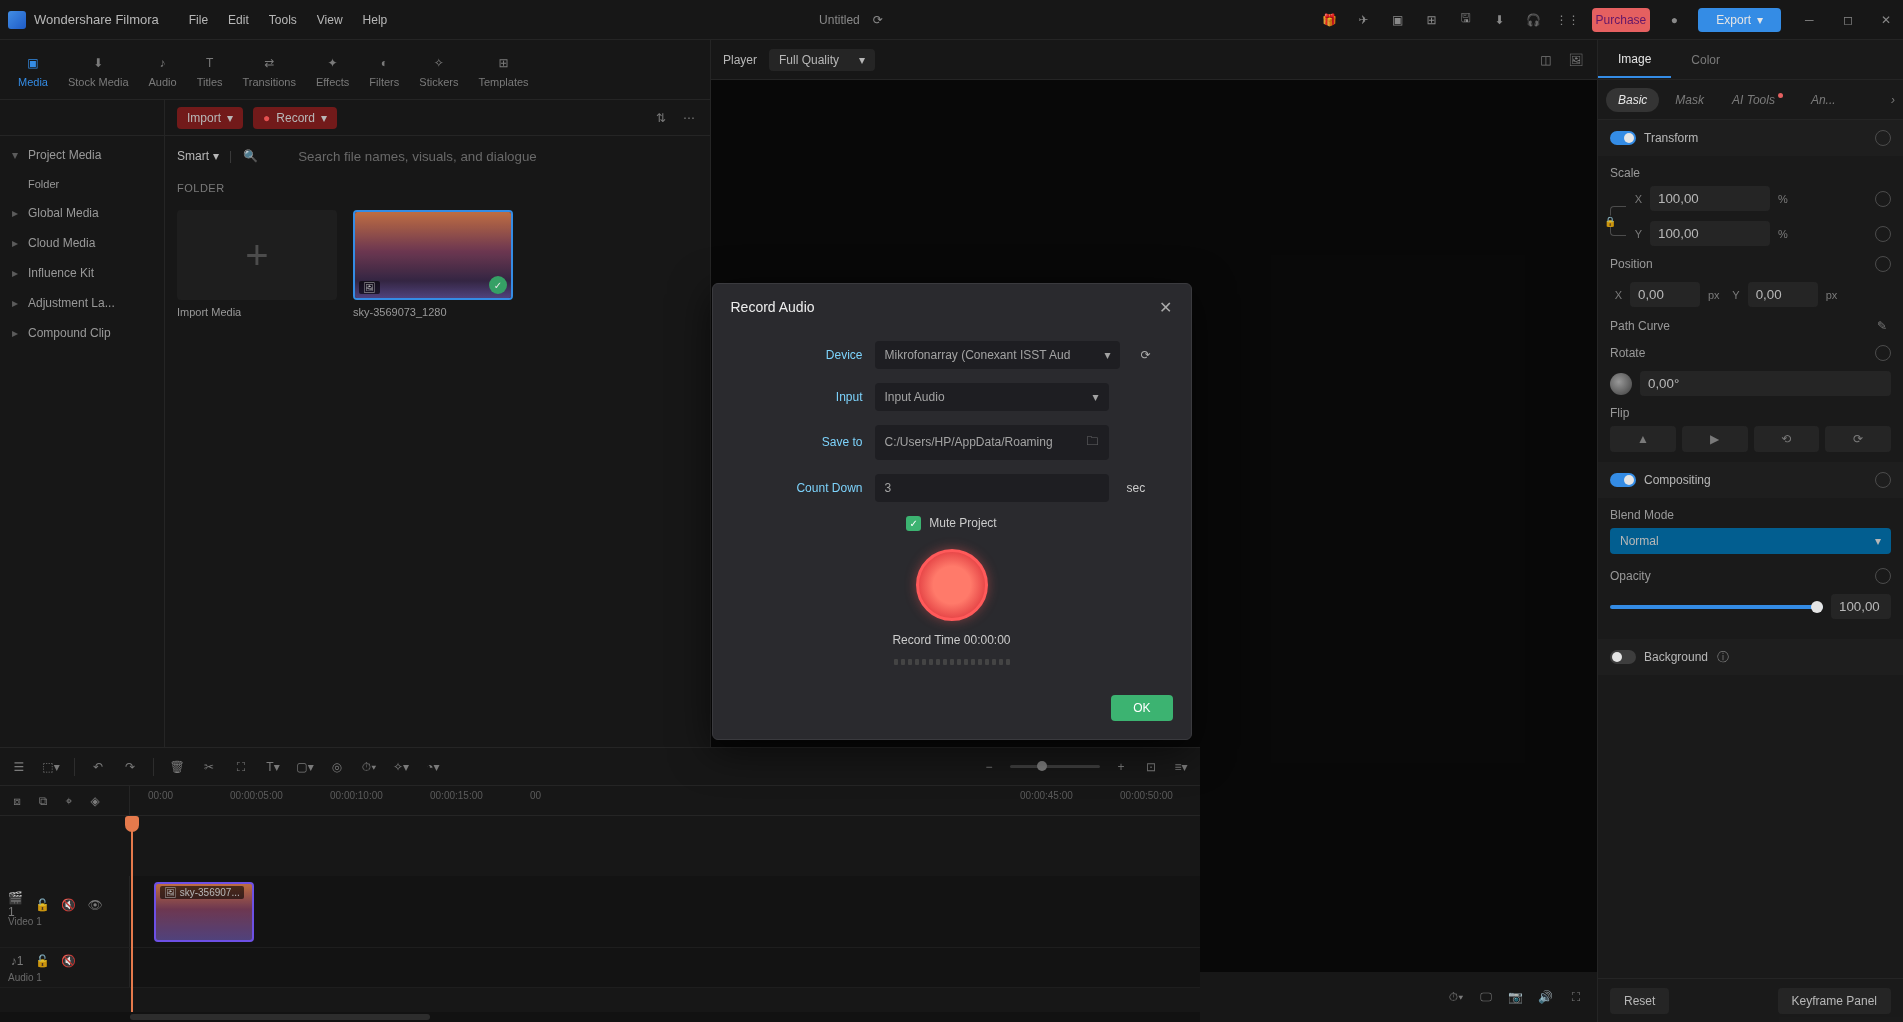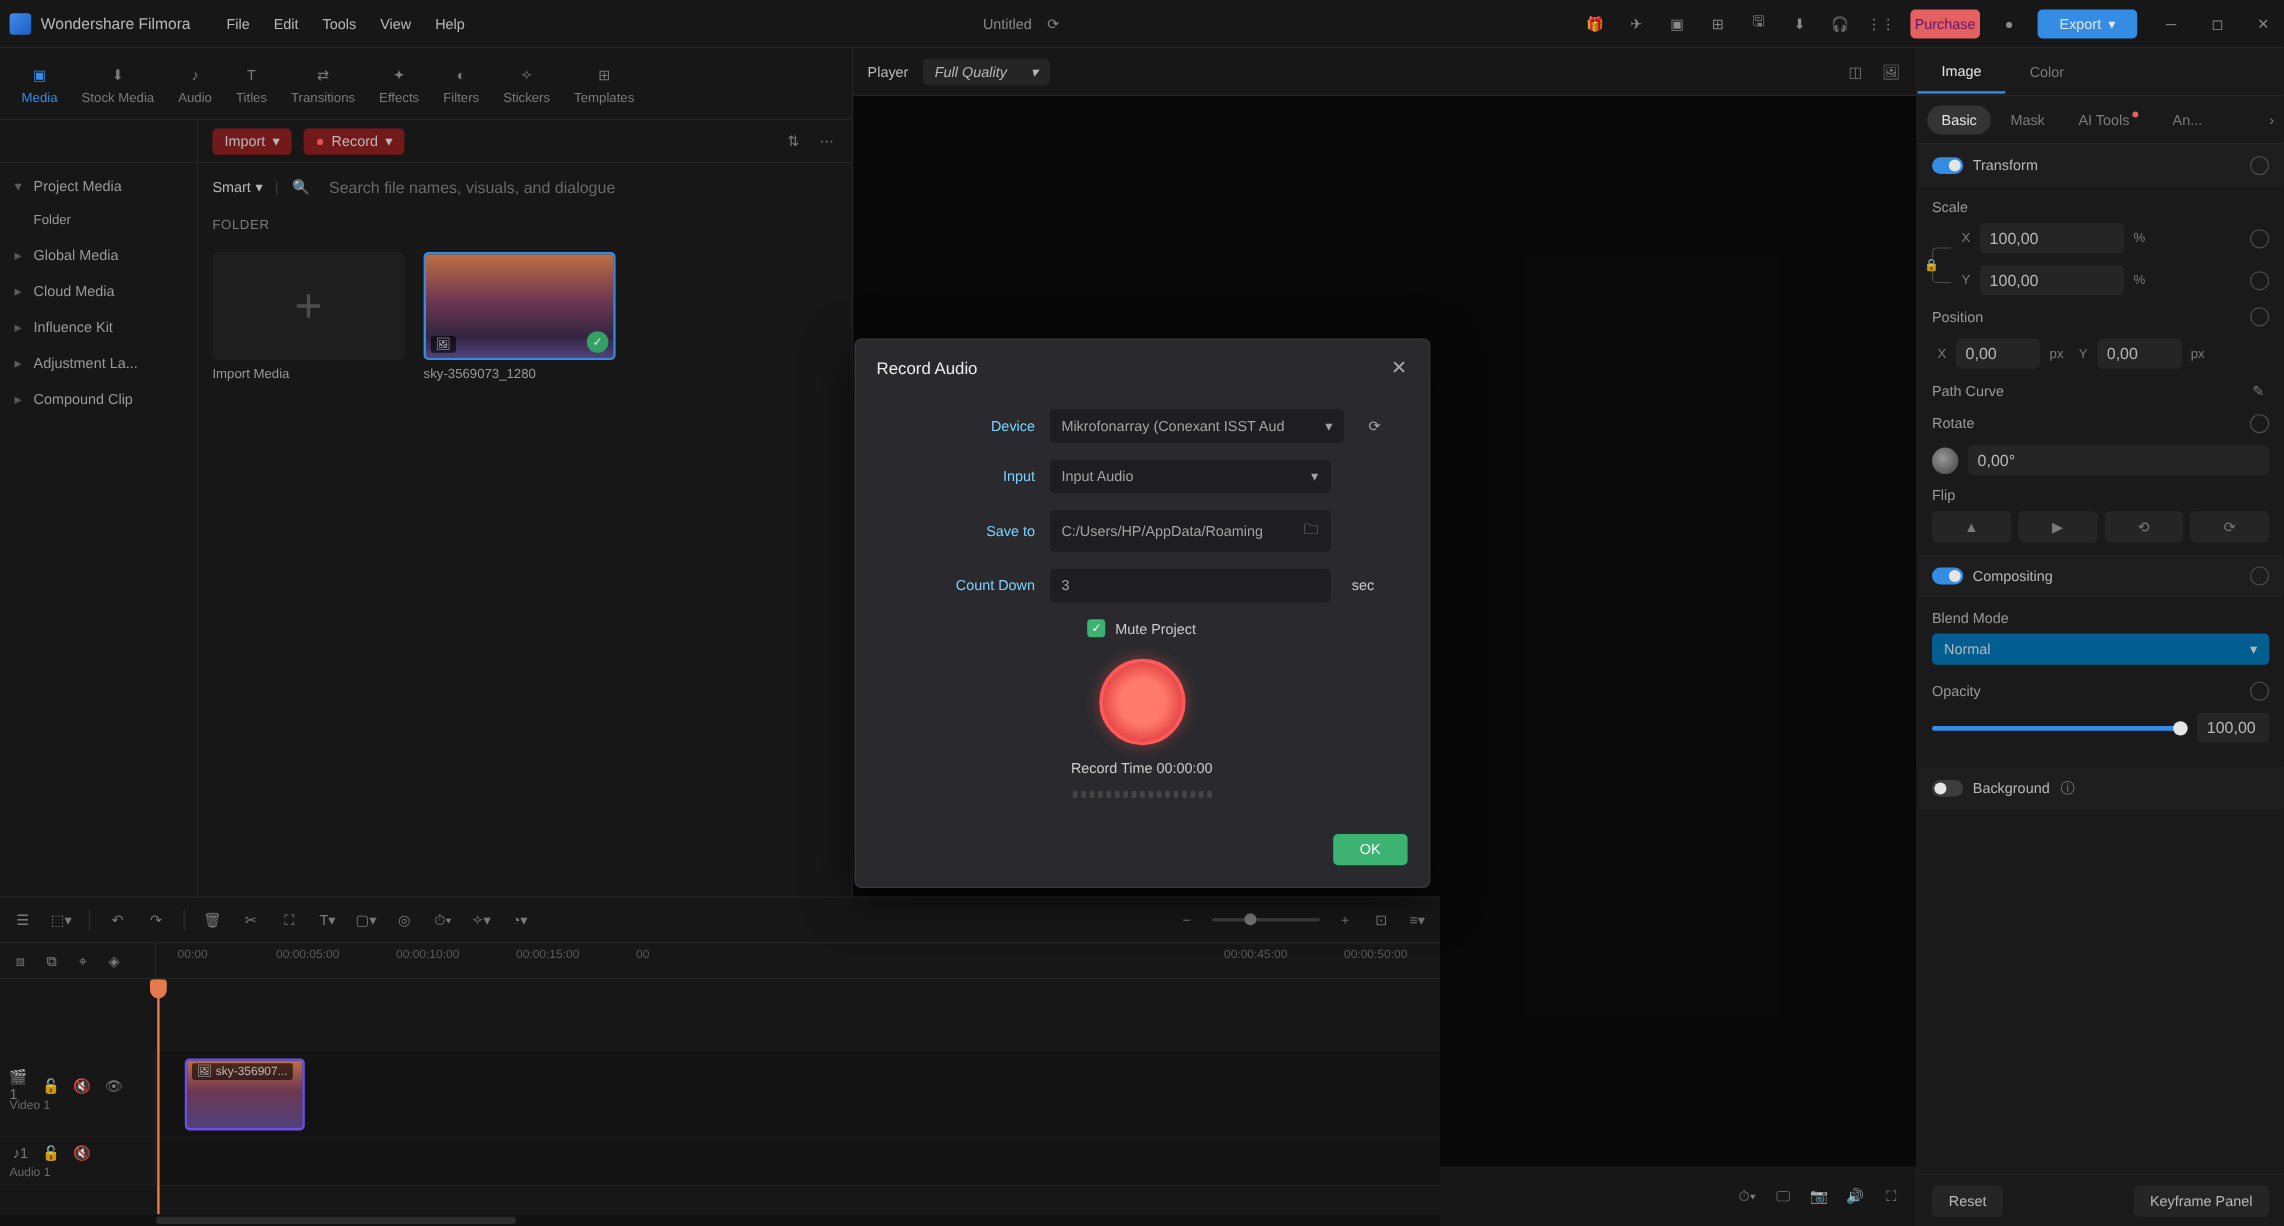--- a/index.html
+++ b/index.html
@@ -39,47 +39,47 @@
     .tree-item.sub { padding-left: 28px; font-size: 11px; }
     .tree-chevron { width: 10px; color: #666; }
     .media-sidebar-footer { height: 36px; border-top: 1px solid #2a2a2a; display: flex; align-items: center; padding: 0 8px; gap: 8px; }
     .sidebar-collapse { margin-left: auto; }
     
     .media-content { flex: 1; display: flex; flex-direction: column; }
     .media-toolbar { height: 36px; display: flex; align-items: center; padding: 0 12px; gap: 10px; border-bottom: 1px solid #2a2a2a; }
     .import-btn, .record-btn { background: #7f1d1d; padding: 4px 10px; border-radius: 4px; display: flex; align-items: center; gap: 6px; }
     .media-search-row { height: 40px; display: flex; align-items: center; padding: 0 12px; gap: 10px; }
     .smart-label { color: #ccc; display: flex; align-items: center; gap: 4px; }
-    .search-box { flex: 1; background: transparent; border: none; color: #fdba74; padding: 4px; outline: none; }
+    .search-box { flex: 1; background: transparent; border: none; color: #fdba74; padding: 4px; outline: none; margin-left: 24px; }
     .folder-label { padding: 6px 12px; color: #888; font-size: 11px; letter-spacing: 0.5px; }
     .media-grid { flex: 1; padding: 10px 12px; display: flex; gap: 16px; align-items: flex-start; }
     .media-card { width: 160px; }
     .thumb { width: 160px; height: 90px; background: #222; border-radius: 4px; display: flex; align-items: center; justify-content: center; position: relative; }
     .thumb.import-placeholder { border: none; }
     .plus-big { font-size: 40px; color: #555; }
     .thumb.selected { border: 2px solid #3a9cff; }
     .thumb-img { width: 100%; height: 100%; border-radius: 2px; background: linear-gradient(180deg, #d47a4a 0%, #7a3e5a 45%, #3a2a4a 80%, #5a4a8a 100%); position: relative; }
     .thumb-badge { position: absolute; bottom: 4px; left: 4px; background: rgba(0,0,0,0.6); padding: 1px 4px; border-radius: 2px; font-size: 10px; }
     .thumb-check { position: absolute; bottom: 4px; right: 4px; width: 18px; height: 18px; background: #3cb371; border-radius: 50%; display: flex; align-items: center; justify-content: center; color: #fff; font-size: 10px; }
     .media-name { margin-top: 6px; color: #aaa; font-size: 11px; }
     
     
     .player-header { height: 40px; display: flex; align-items: center; padding: 0 12px; gap: 12px; border-bottom: 1px solid #2a2a2a; }
-    .quality-select { background: #2a2a2a; padding: 4px 10px; border-radius: 4px; display: flex; align-items: center; gap: 20px; color: #ccc; font-style: italic; }
+    .quality-select { background: #2a2a2a; padding: 4px 10px; border-radius: 4px; display: flex; align-items: center; gap: 20px; color: #ccc; }
     .player-header-right { margin-left: auto; display: flex; gap: 12px; }
     .player-view { flex: 1; background: #0a0a0a; position: relative; min-height: 340px; }
     .player-controls { height: 50px; display: flex; align-items: center; justify-content: center; gap: 14px; padding: 0 12px; }
     .time-display { color: #aaa; font-size: 12px; margin-left: 8px; }
     .player-right-controls { margin-left: auto; display: flex; gap: 12px; align-items: center; }
     
     
     .right-tabs { height: 40px; display: flex; align-items: center; border-bottom: 1px solid #2a2a2a; }
     .right-tab { padding: 10px 20px; color: #888; cursor: pointer; }
     .right-tab.active { color: #fff; border-bottom: 2px solid #3a9cff; }
-    .sub-tabs { height: 40px; display: flex; align-items: center; padding: 0 8px; gap: 4px; border-bottom: 1px solid #2a2a2a; }
+    .sub-tabs { height: 40px; display: flex; align-items: center; padding: 0 8px; gap: 4px; border-bottom: 1px solid #2a2a2a; font-style: italic; }
     .sub-tab { padding: 5px 12px; color: #888; border-radius: 12px; cursor: pointer; font-size: 12px; }
     .sub-tab.active { background: #3a3a3a; color: #fff; }
     .sub-tab.ai::after { content: ''; display: inline-block; width: 5px; height: 5px; background: #ff6b6b; border-radius: 50%; margin-left: 3px; vertical-align: top; }
     .sub-nav { margin-left: auto; color: #888; }
     .prop-scroll { flex: 1; overflow: hidden; }
     .prop-section-header { height: 36px; display: flex; align-items: center; padding: 0 12px; background: #222; }
     .toggle { width: 26px; height: 14px; background: #3a9cff; border-radius: 7px; position: relative; margin-right: 8px; }
     .toggle::after { content: ''; position: absolute; width: 10px; height: 10px; background: #fff; border-radius: 50%; top: 2px; right: 2px; }
     .toggle.off { background: #444; }
     .toggle.off::after { left: 2px; right: auto; }

